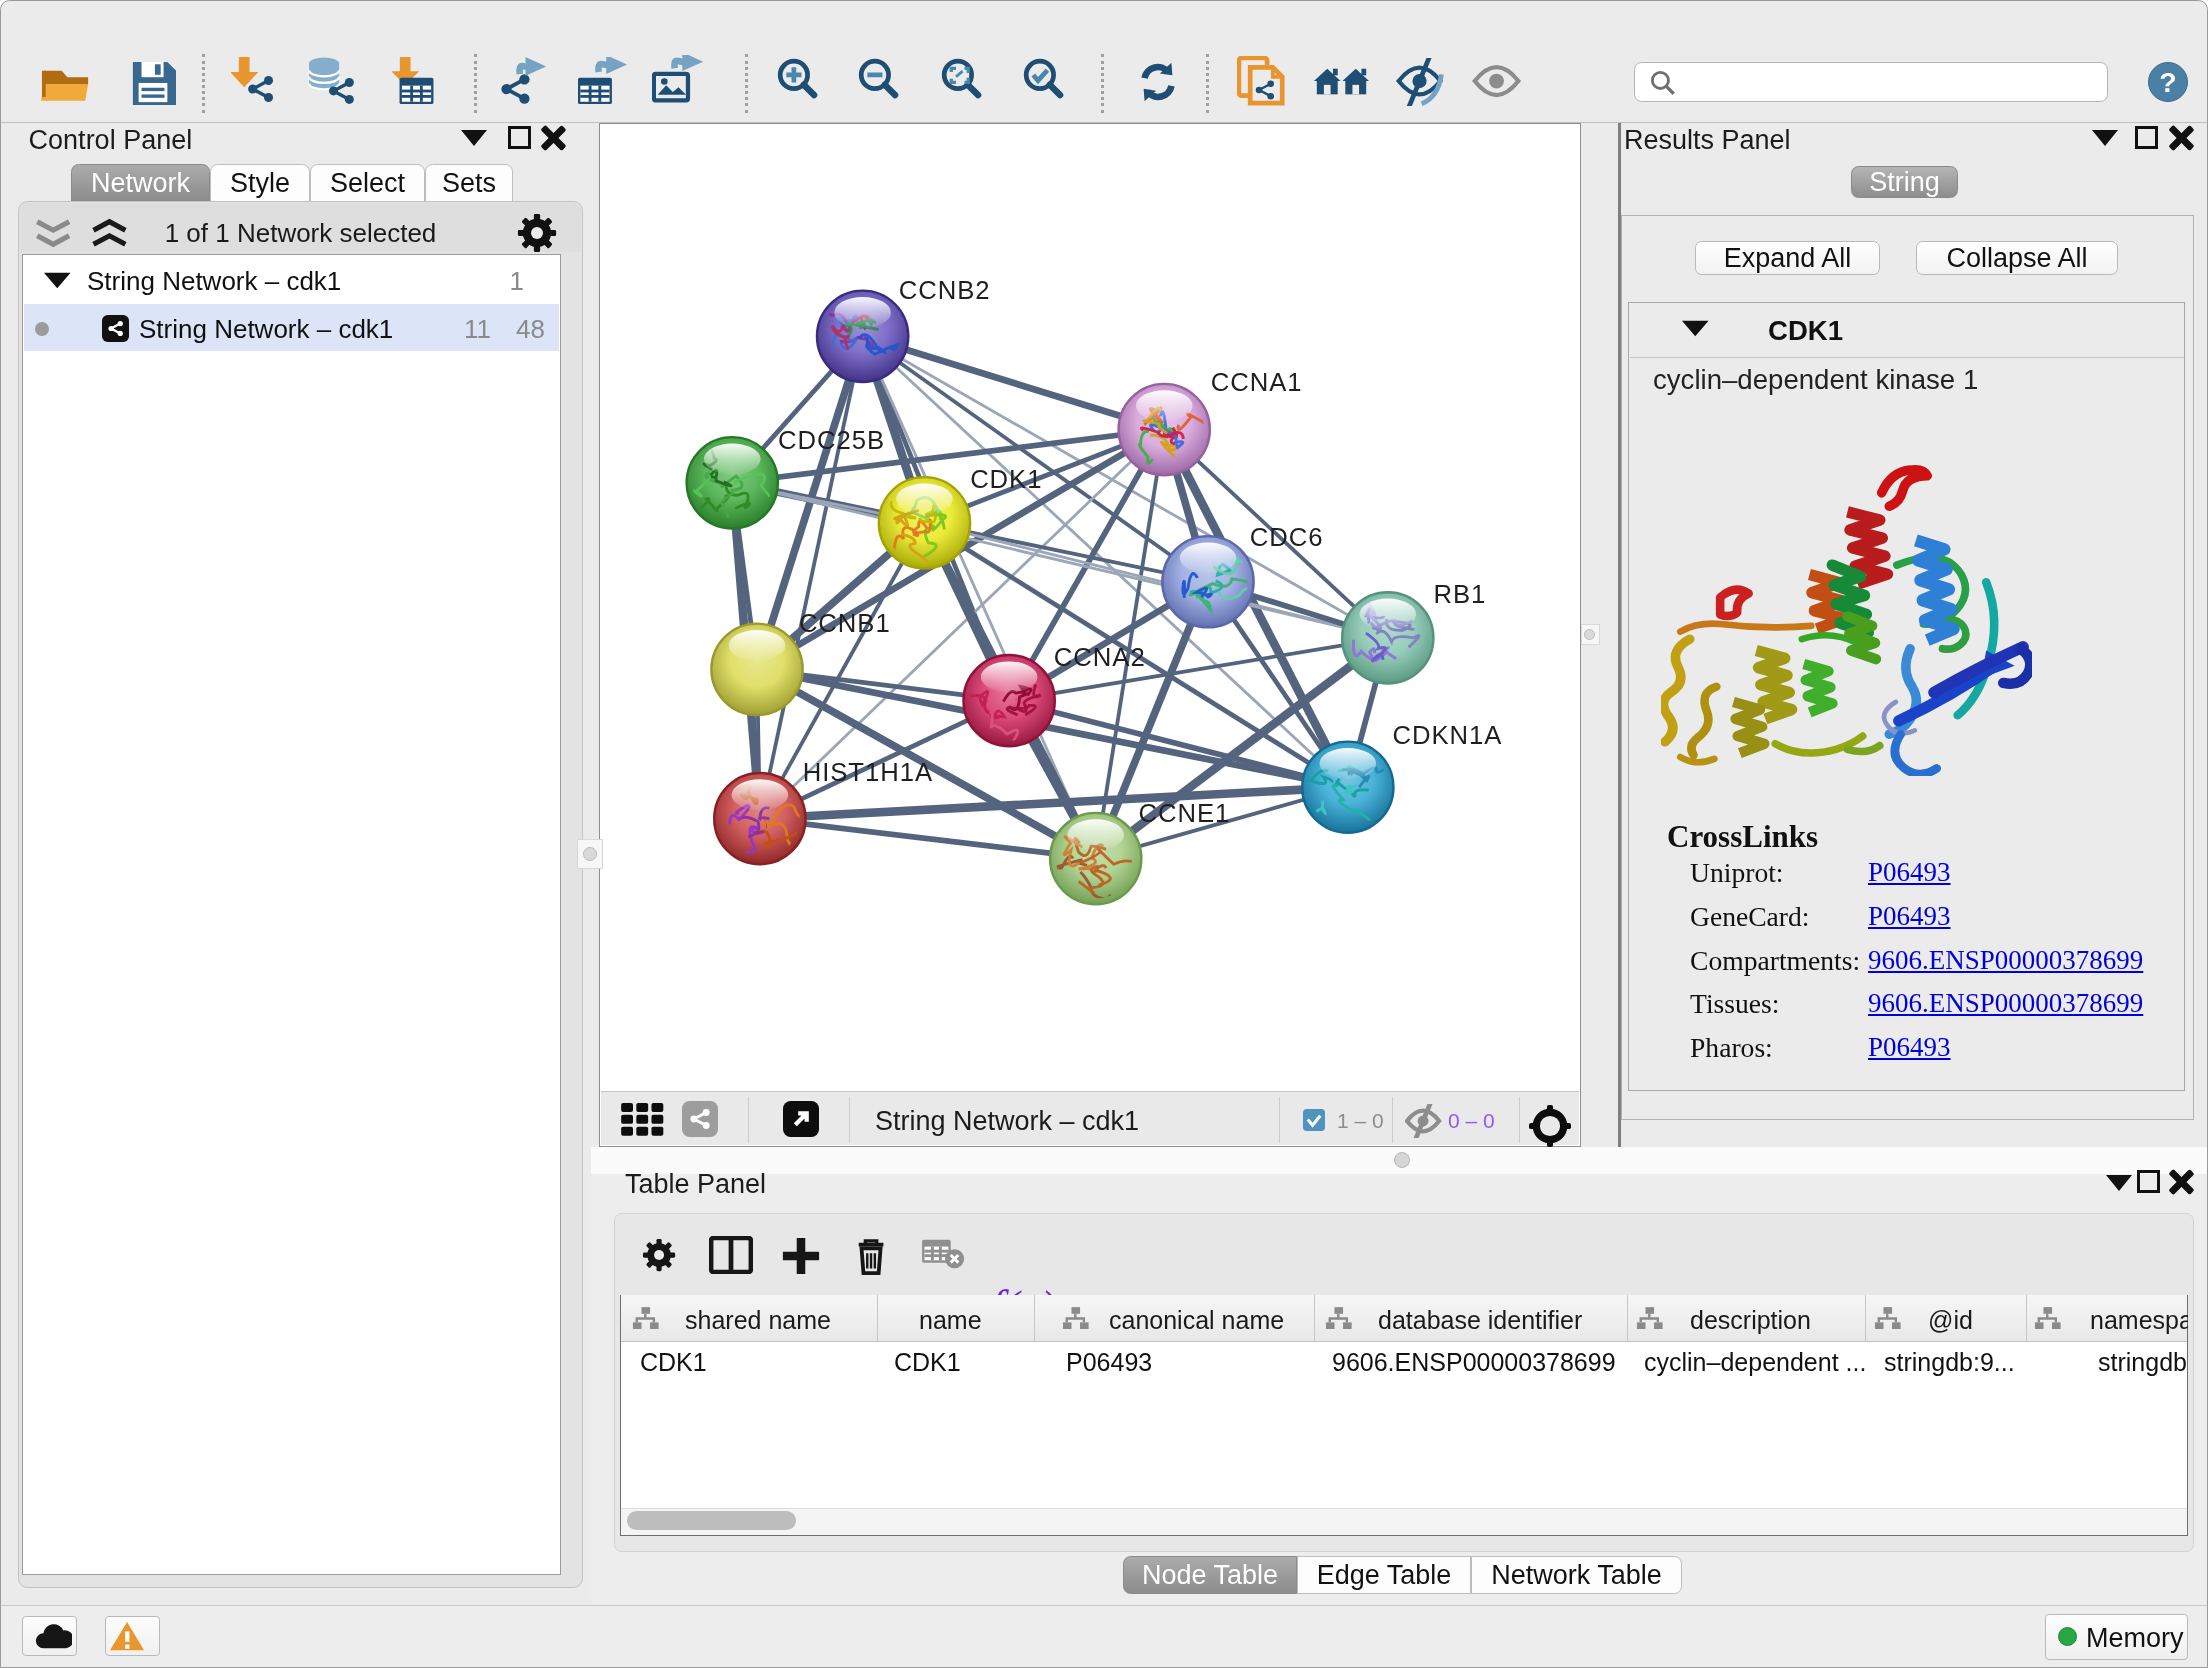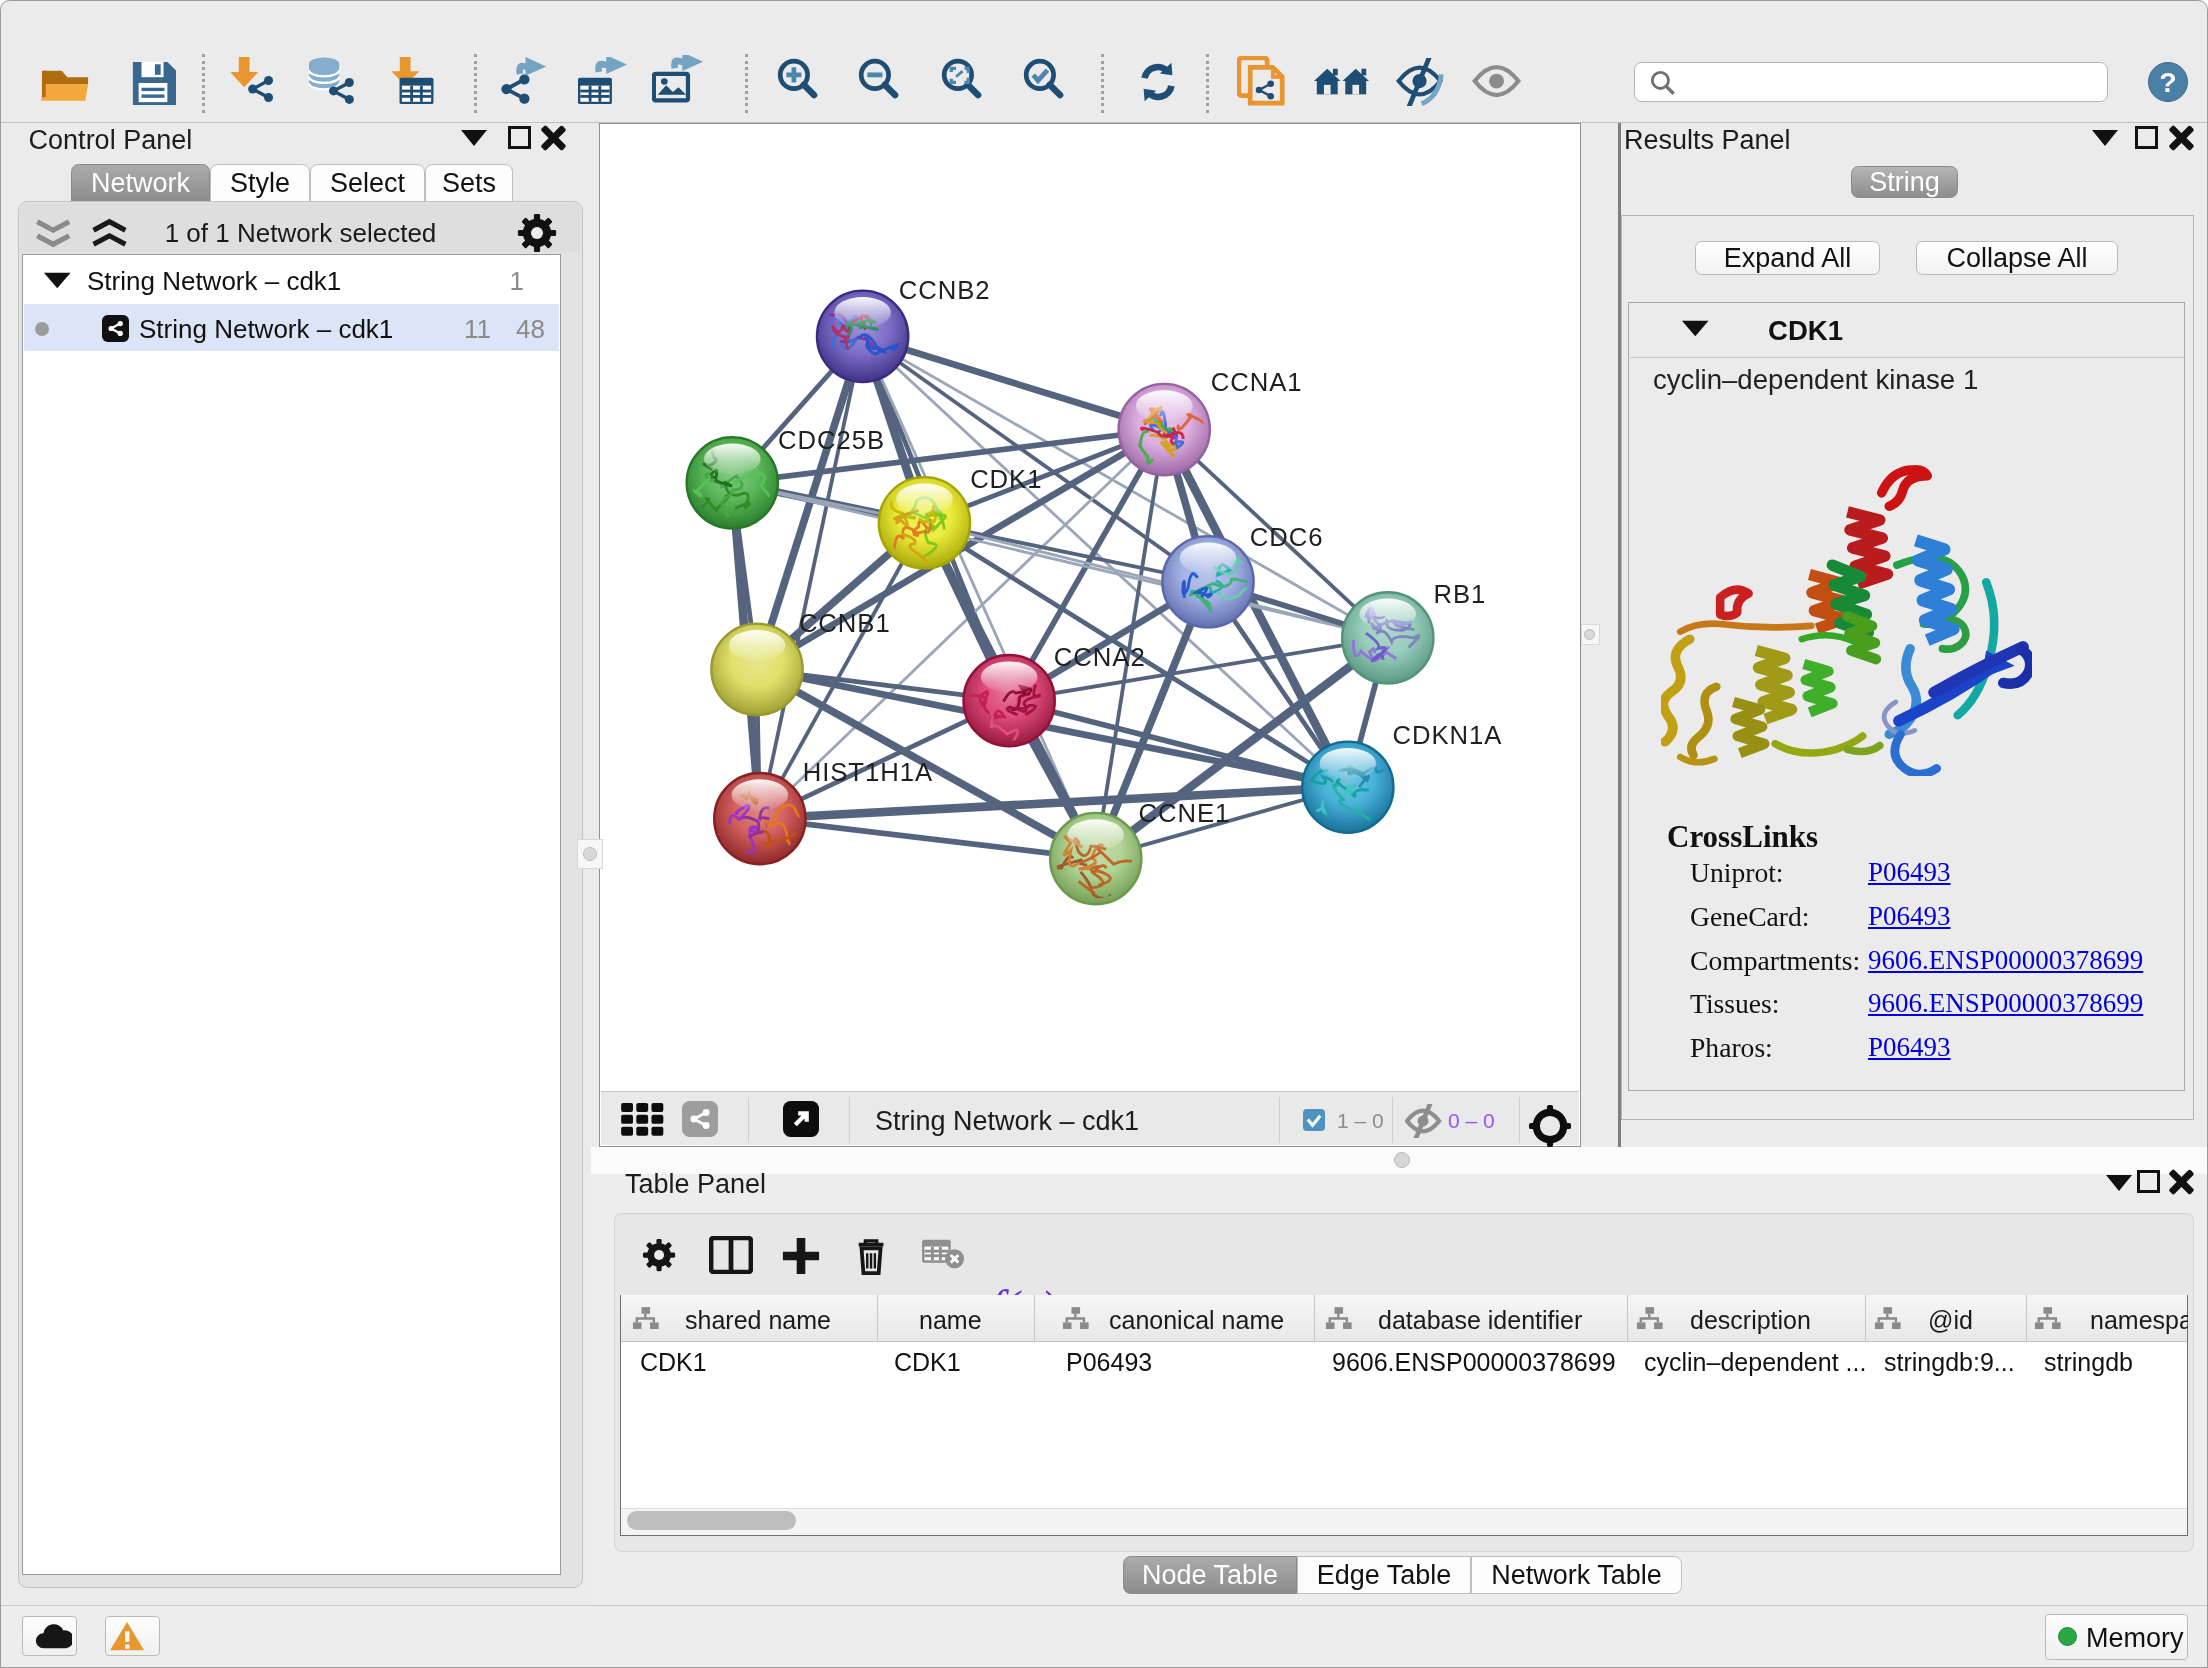--- a/index.html
+++ b/index.html
@@ -705,21 +705,21 @@
       <rect x="19" y="17" width="9" height="7" fill="#8a8a8a"></rect>
       <path d="M14,8 v5 M5,17 v-4 h18 v4" fill="none" stroke="#8a8a8a" stroke-width="2.5"></path>
     </svg>
     <div class="abs" style="left:2089px;top:1305px;width:98px;height:28.5px;overflow:hidden;font-size:25px;color:#1a1a1a;">namespace</div>
     <div class="abs" style="left:639px;top:1347px;width:228px;height:28.5px;overflow:hidden;font-size:25px;color:#121212;">CDK1</div>
     <div class="abs" style="left:893px;top:1347px;width:133px;height:28.5px;overflow:hidden;font-size:25px;color:#121212;">CDK1</div>
     <div class="abs" style="left:1065px;top:1347px;width:238px;height:28.5px;overflow:hidden;font-size:25px;color:#121212;">P06493</div>
     <div class="abs" style="left:1331px;top:1347px;width:295px;height:28.5px;overflow:hidden;font-size:25px;color:#121212;">9606.ENSP00000378699</div>
     <div class="abs" style="left:1643px;top:1347px;width:221px;height:28.5px;overflow:hidden;font-size:25px;color:#121212;">cyclin–dependent ...</div>
     <div class="abs" style="left:1883px;top:1347px;width:129px;height:28.5px;overflow:hidden;font-size:25px;color:#121212;">stringdb:9...</div>
-    <div class="abs" style="left:2043px;top:1347px;width:143px;height:28.5px;overflow:hidden;font-size:25px;color:#121212;">stringdb</div>
+    <div class="abs" style="left:2043px;top:1347px;width:143px;height:28.5px;overflow:hidden;font-size:25px;color:#121212;text-align:right;">stringdb</div>
     <div class="abs" style="left:620px;top:1507px;width:1566px;height:27px;background:#f4f4f4;border-top:1px solid #ddd;"></div>
     <div class="abs" style="left:626px;top:1510px;width:169px;height:19px;background:#bdbdbd;border-radius:9.5px;"></div>
     <div class="abs" style="left:1122px;top:1555px;width:174px;height:38px;border-radius:7.6px 0 0 7.6px;background:linear-gradient(#ababab,#8c8c8c);border:1px solid #8a8a8a;color:#fff;font-size:27px;text-align:center;line-height:36px;">Node Table</div>
     <div class="abs" style="left:1296px;top:1555px;width:174px;height:38px;background:#fdfdfd;border:1px solid #bdbdbd;color:#111;font-size:27px;text-align:center;line-height:36px;">Edge Table</div>
     <div class="abs" style="left:1470px;top:1555px;width:211px;height:38px;border-radius:0 7.6px 7.6px 0;background:#fdfdfd;border:1px solid #bdbdbd;color:#111;font-size:27px;text-align:center;line-height:36px;">Network Table</div>
     <div class="abs" style="left:0px;top:1604px;width:2208px;height:65px;background:#ededed;border-top:1.9px solid #c9c9c9;"></div>
     <div class="abs" style="left:21px;top:1615px;width:55px;height:40px;background:linear-gradient(#fdfdfd,#f0f0f0);border:1.9px solid #b9b9b9;border-radius:3.8px;"></div>
     <svg class="abs" style="left:28.5px;top:1619px;" width="42" height="34" viewBox="0 0 44 36">
       <path d="M14,30 a8,8 0 0 1 0,-16 a11,11 0 0 1 21,-3 a9,9 0 0 1 3,19 z" fill="#161616"></path>
     </svg>

